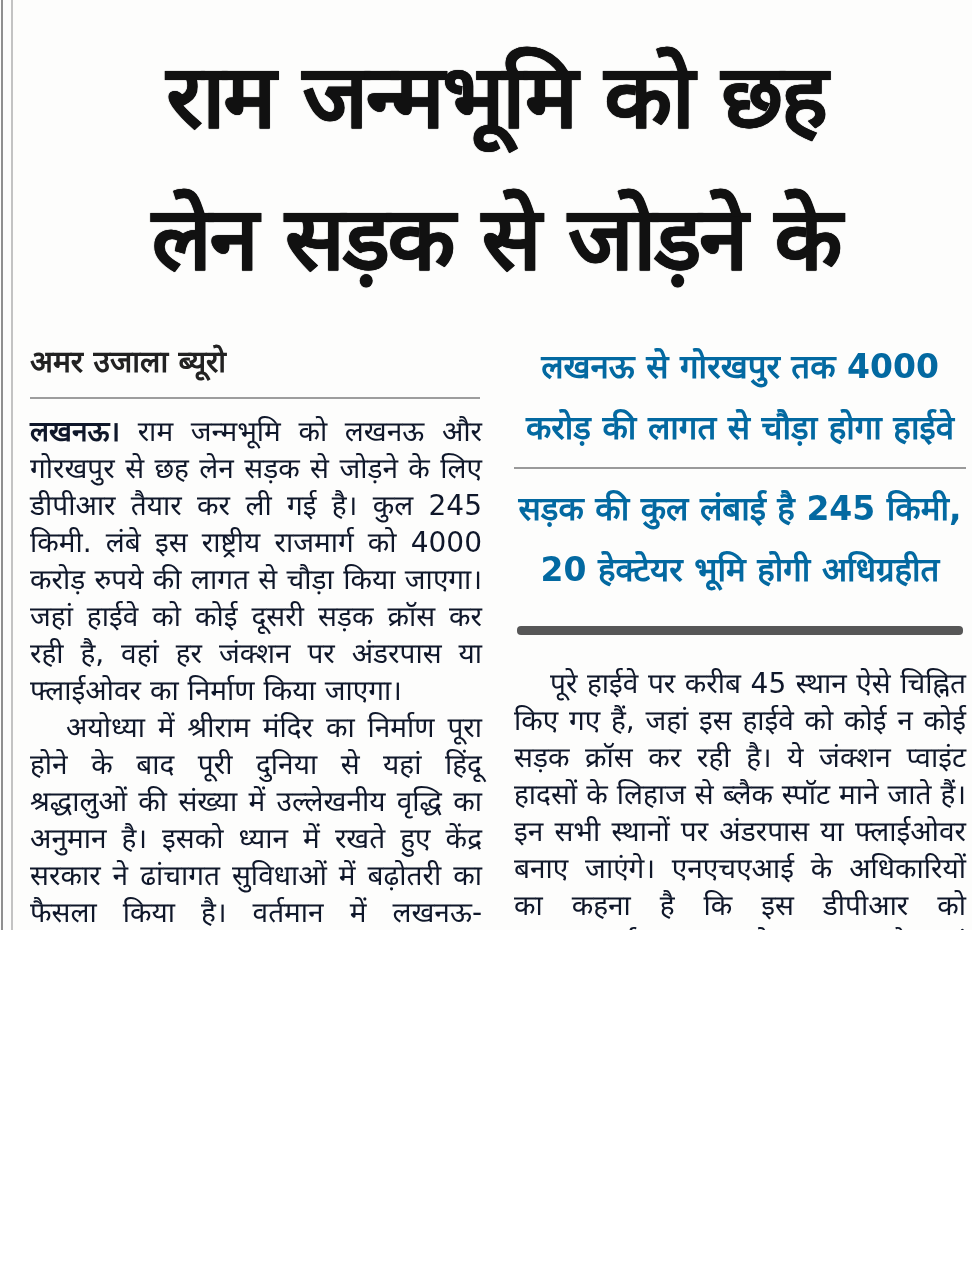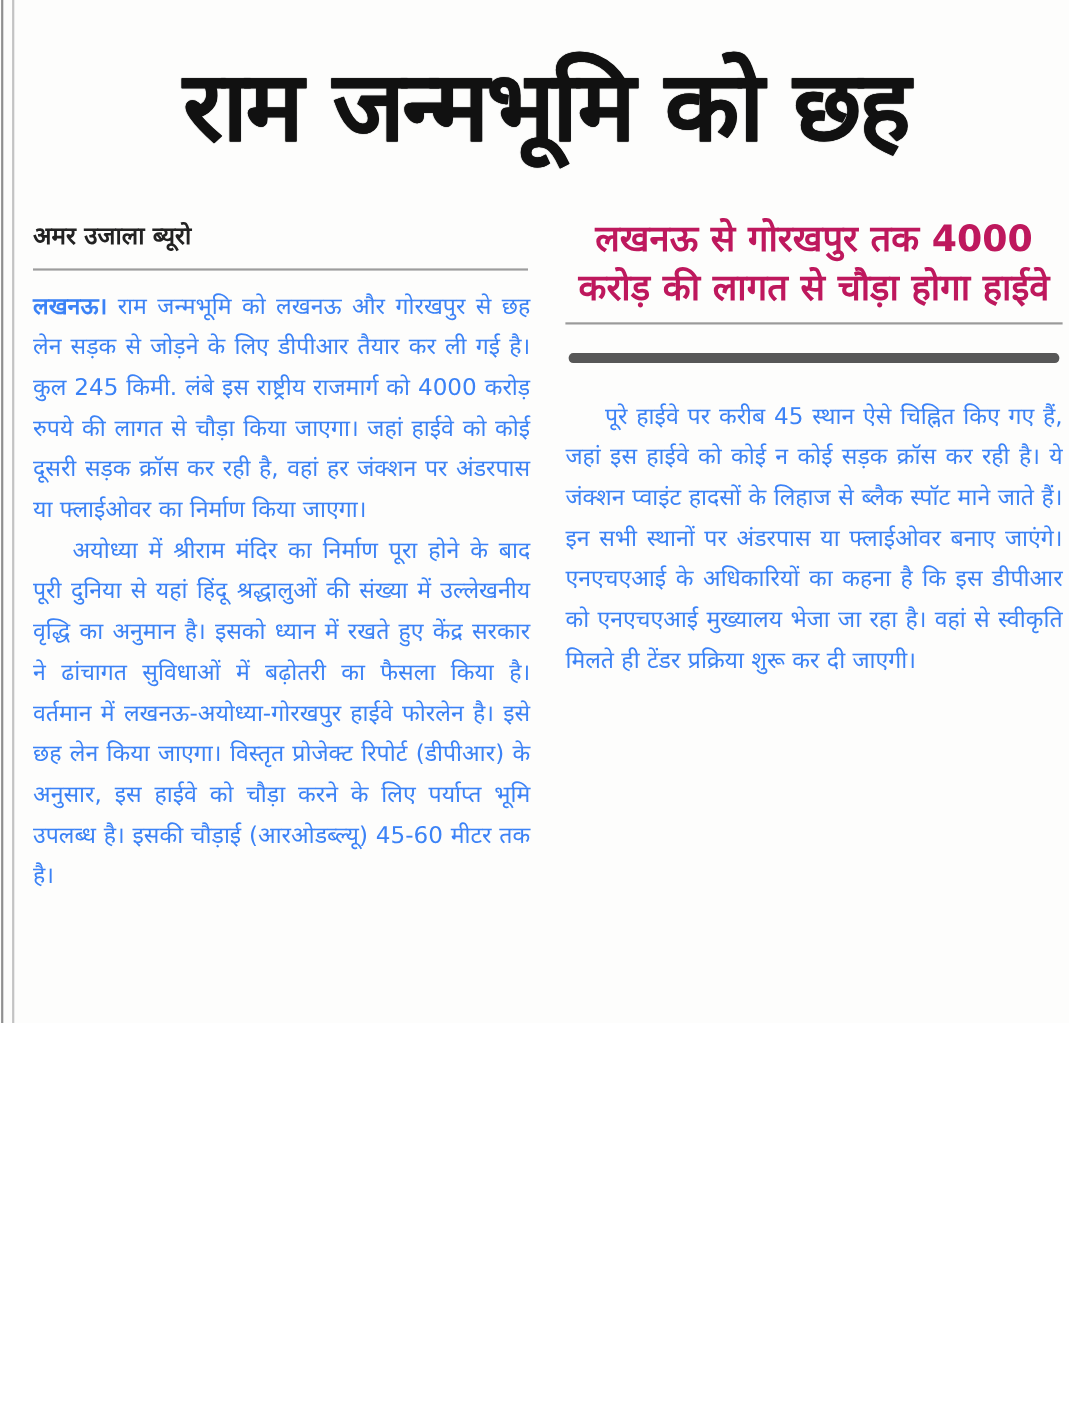--- a/index.html
+++ b/index.html
@@ -30,48 +30,48 @@
 
   .columns {
     display: flex;
     margin: 16px 10px 0 30px;
     gap: 32px;
   }
   .col { width: 452px; flex: 0 0 452px; }
 
   .byline {
     padding-top: 14px;
-    font-size: 22px;
+    font-size: 30px;
     font-weight: 700;
     color: #222222;
   }
   .byline-rule {
     height: 0;
     border: none;
     border-top: 2px solid #9d9d9d;
     margin: 16px 2px 14px 0;
   }
 
   .body-text {
     margin: 0;
-    font-size: 21px;
+    font-size: 28px;
     line-height: 37px;
     text-align: justify;
-    color: #3b82f6;
+    color: #0f172a;
   }
   .para-indent { text-indent: 36px; }
   .lead { font-weight: 700; }
 
   .col-right { padding-top: 10px; }
   .subhead {
     font-size: 33px;
-    line-height: 45px;
+    line-height: 61px;
     font-weight: 700;
     text-align: center;
-    color: #be185d;
+    color: #0369a1;
     padding: 0 2px;
   }
   .subhead-rule {
     height: 0;
     border: none;
     border-top: 2px solid #9a9a9a;
     margin: 9px 0 9px 0;
   }
   .thick-bar {
     height: 9px;
@@ -82,32 +82,34 @@
 </head>
 <body>
 
 <div class="page">
 
   <div class="edge edge-a"></div>
   <div class="edge edge-b"></div>
 
   <h1 class="headline">
     <span class="hl">राम जन्मभूमि को छह</span>
+    <span class="hl">लेन सड़क से जोड़ने के</span>
   </h1>
 
   <div class="columns">
 
     <div class="col col-left">
       <div class="byline">अमर उजाला ब्यूरो</div>
       <hr class="byline-rule">
       <p class="body-text"><span class="lead">लखनऊ।</span> <span>राम जन्मभूमि को लखनऊ और गोरखपुर से छह लेन सड़क से जोड़ने के लिए डीपीआर तैयार कर ली गई है। कुल 245 किमी. लंबे इस राष्ट्रीय राजमार्ग को 4000 करोड़ रुपये की लागत से चौड़ा किया जाएगा। जहां हाईवे को कोई दूसरी सड़क क्रॉस कर रही है, वहां हर जंक्शन पर अंडरपास या फ्लाईओवर का निर्माण किया जाएगा।</span></p>
       <p class="body-text para-indent">अयोध्या में श्रीराम मंदिर का निर्माण पूरा होने के बाद पूरी दुनिया से यहां हिंदू श्रद्धालुओं की संख्या में उल्लेखनीय वृद्धि का अनुमान है। इसको ध्यान में रखते हुए केंद्र सरकार ने ढांचागत सुविधाओं में बढ़ोतरी का फैसला किया है। वर्तमान में लखनऊ-अयोध्या-गोरखपुर हाईवे फोरलेन है। इसे छह लेन किया जाएगा। विस्तृत प्रोजेक्ट रिपोर्ट (डीपीआर) के अनुसार, इस हाईवे को चौड़ा करने के लिए पर्याप्त भूमि उपलब्ध है। इसकी चौड़ाई (आरओडब्ल्यू) 45-60 मीटर तक है।</p>
     </div>
 
     <div class="col col-right">
       <div class="subhead">लखनऊ से गोरखपुर तक 4000 करोड़ की लागत से चौड़ा होगा हाईवे</div>
       <hr class="subhead-rule">
+      <div class="subhead">सड़क की कुल लंबाई है 245 किमी, 20 हेक्टेयर भूमि होगी अधिग्रहीत</div>
       <div class="thick-bar" style="background: rgb(87, 87, 87);"></div>
       <p class="body-text para-indent">पूरे हाईवे पर करीब 45 स्थान ऐसे चिह्नित किए गए हैं, जहां इस हाईवे को कोई न कोई सड़क क्रॉस कर रही है। ये जंक्शन प्वाइंट हादसों के लिहाज से ब्लैक स्पॉट माने जाते हैं। इन सभी स्थानों पर अंडरपास या फ्लाईओवर बनाए जाएंगे। एनएचएआई के अधिकारियों का कहना है कि इस डीपीआर को एनएचएआई मुख्यालय भेजा जा रहा है। वहां से स्वीकृति मिलते ही टेंडर प्रक्रिया शुरू कर दी जाएगी।</p>
     </div>
 
   </div>
 </div>
 
 </body></html>

